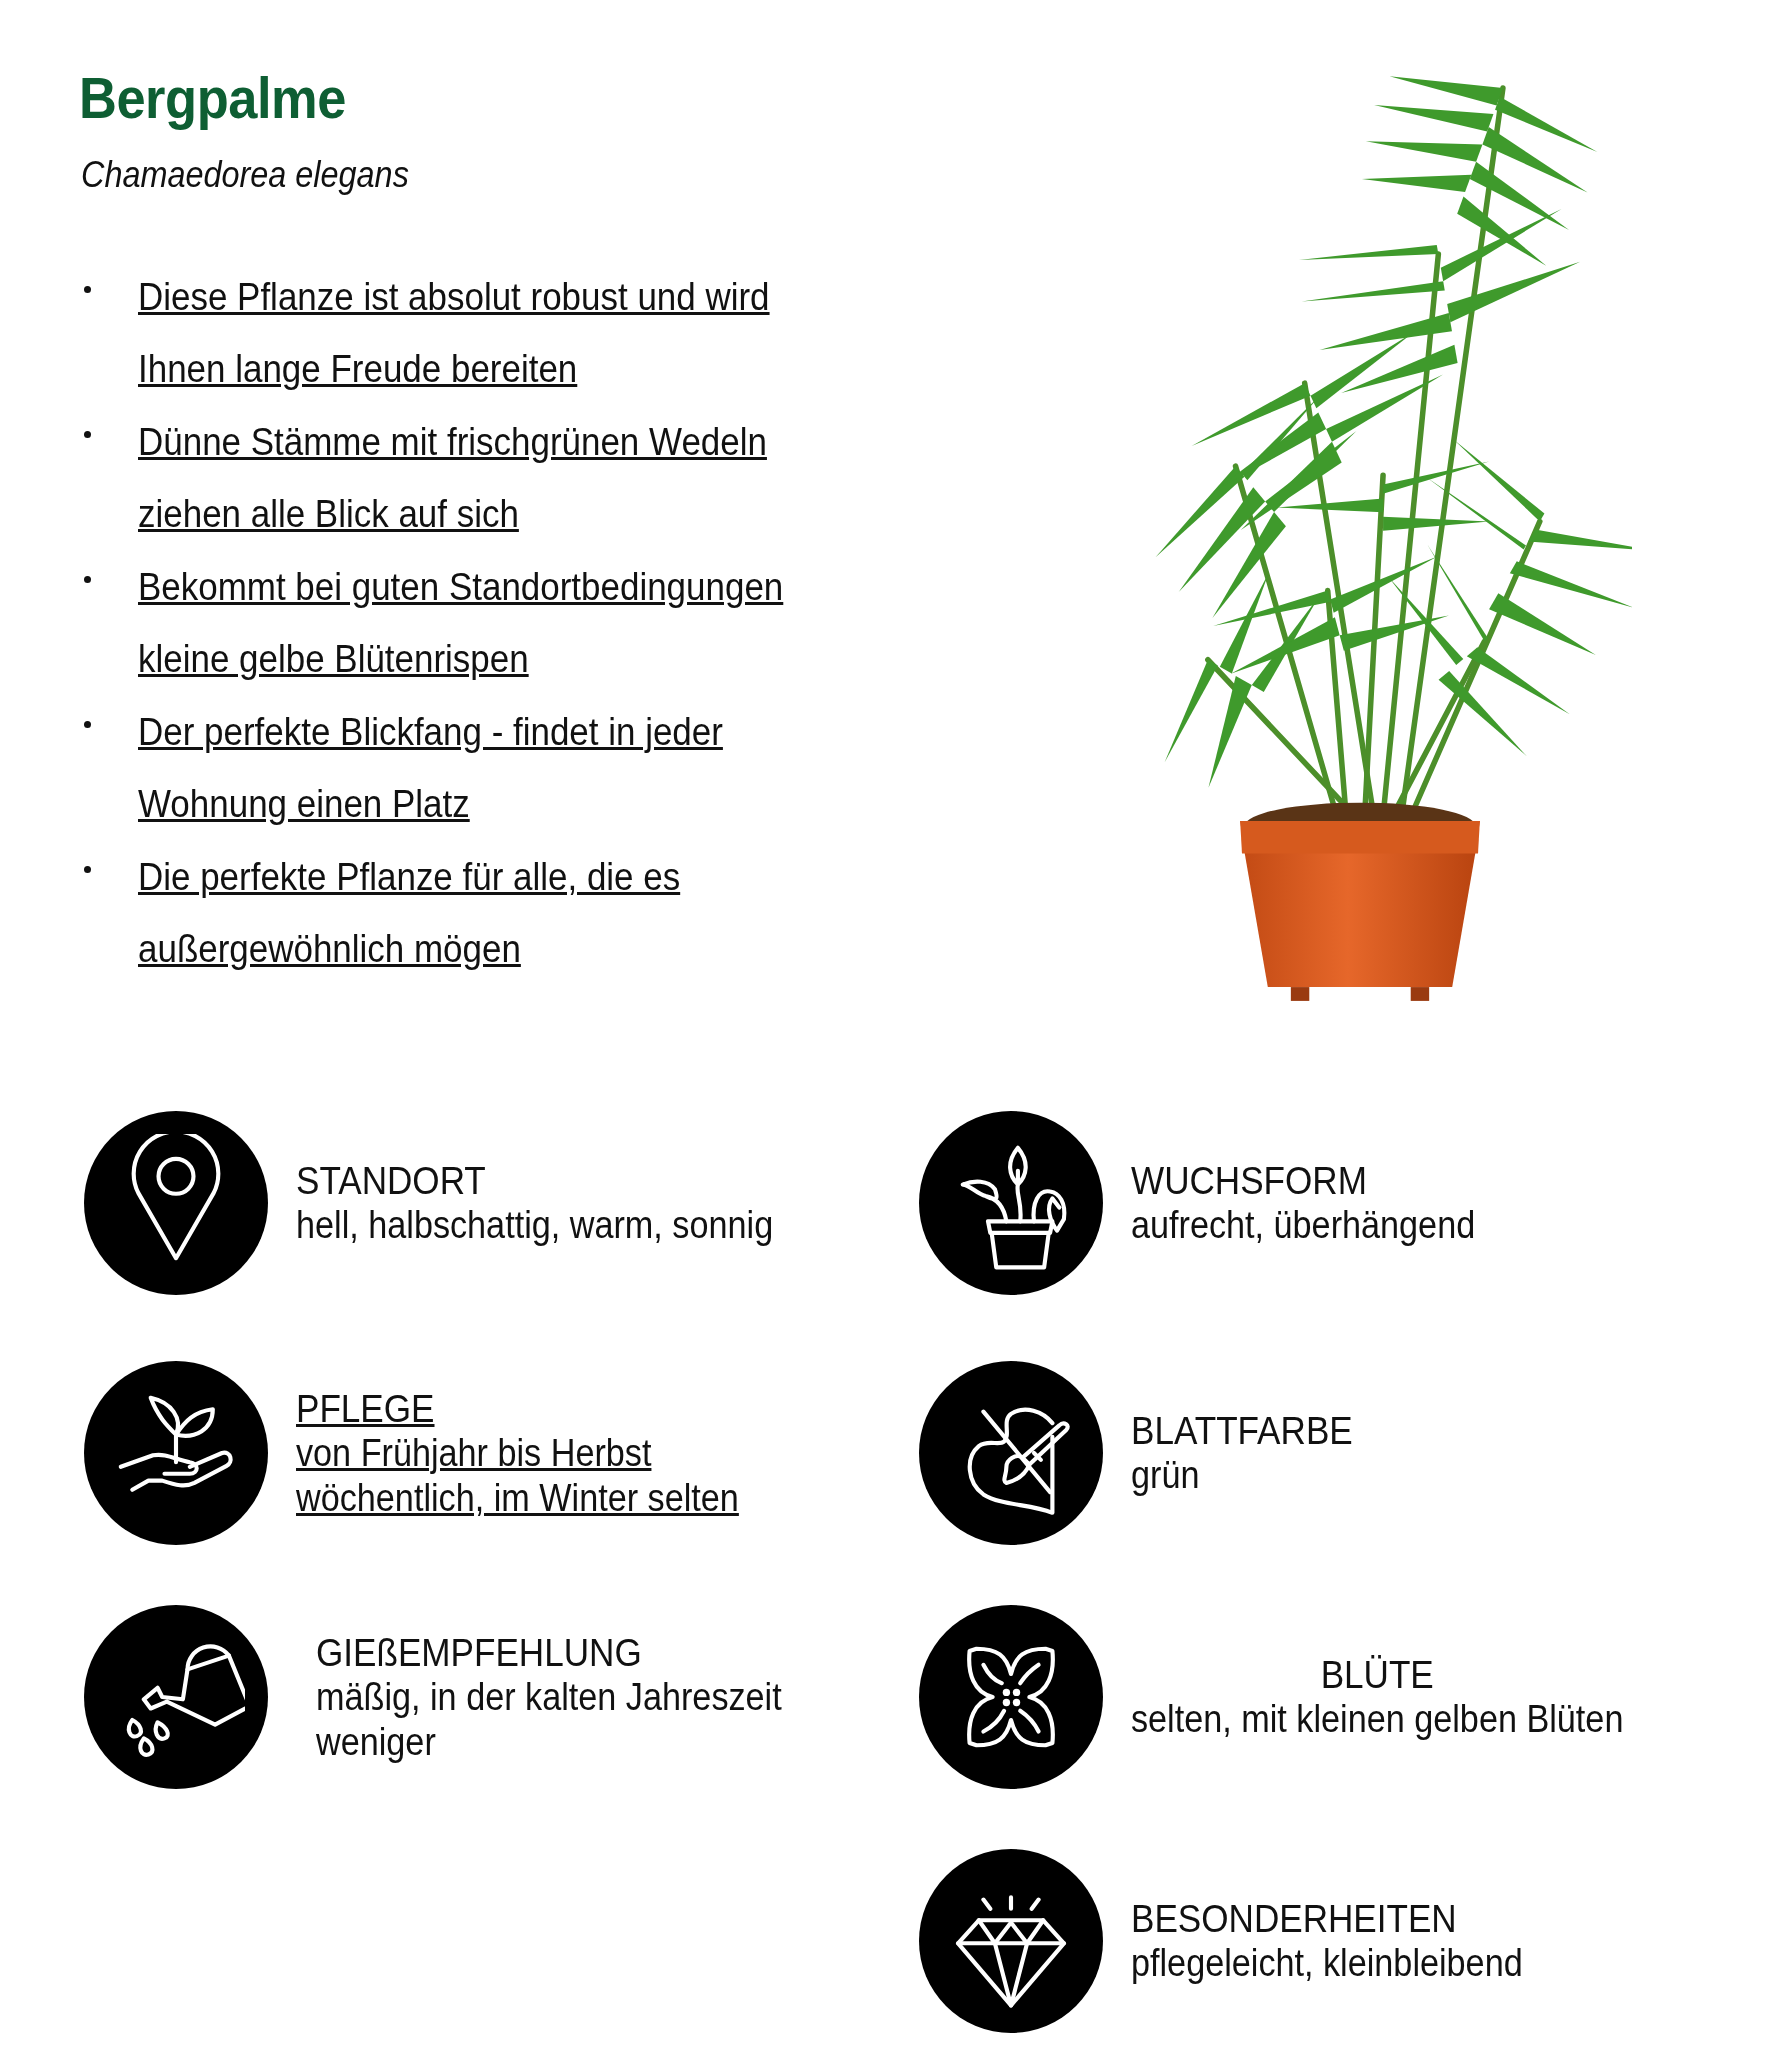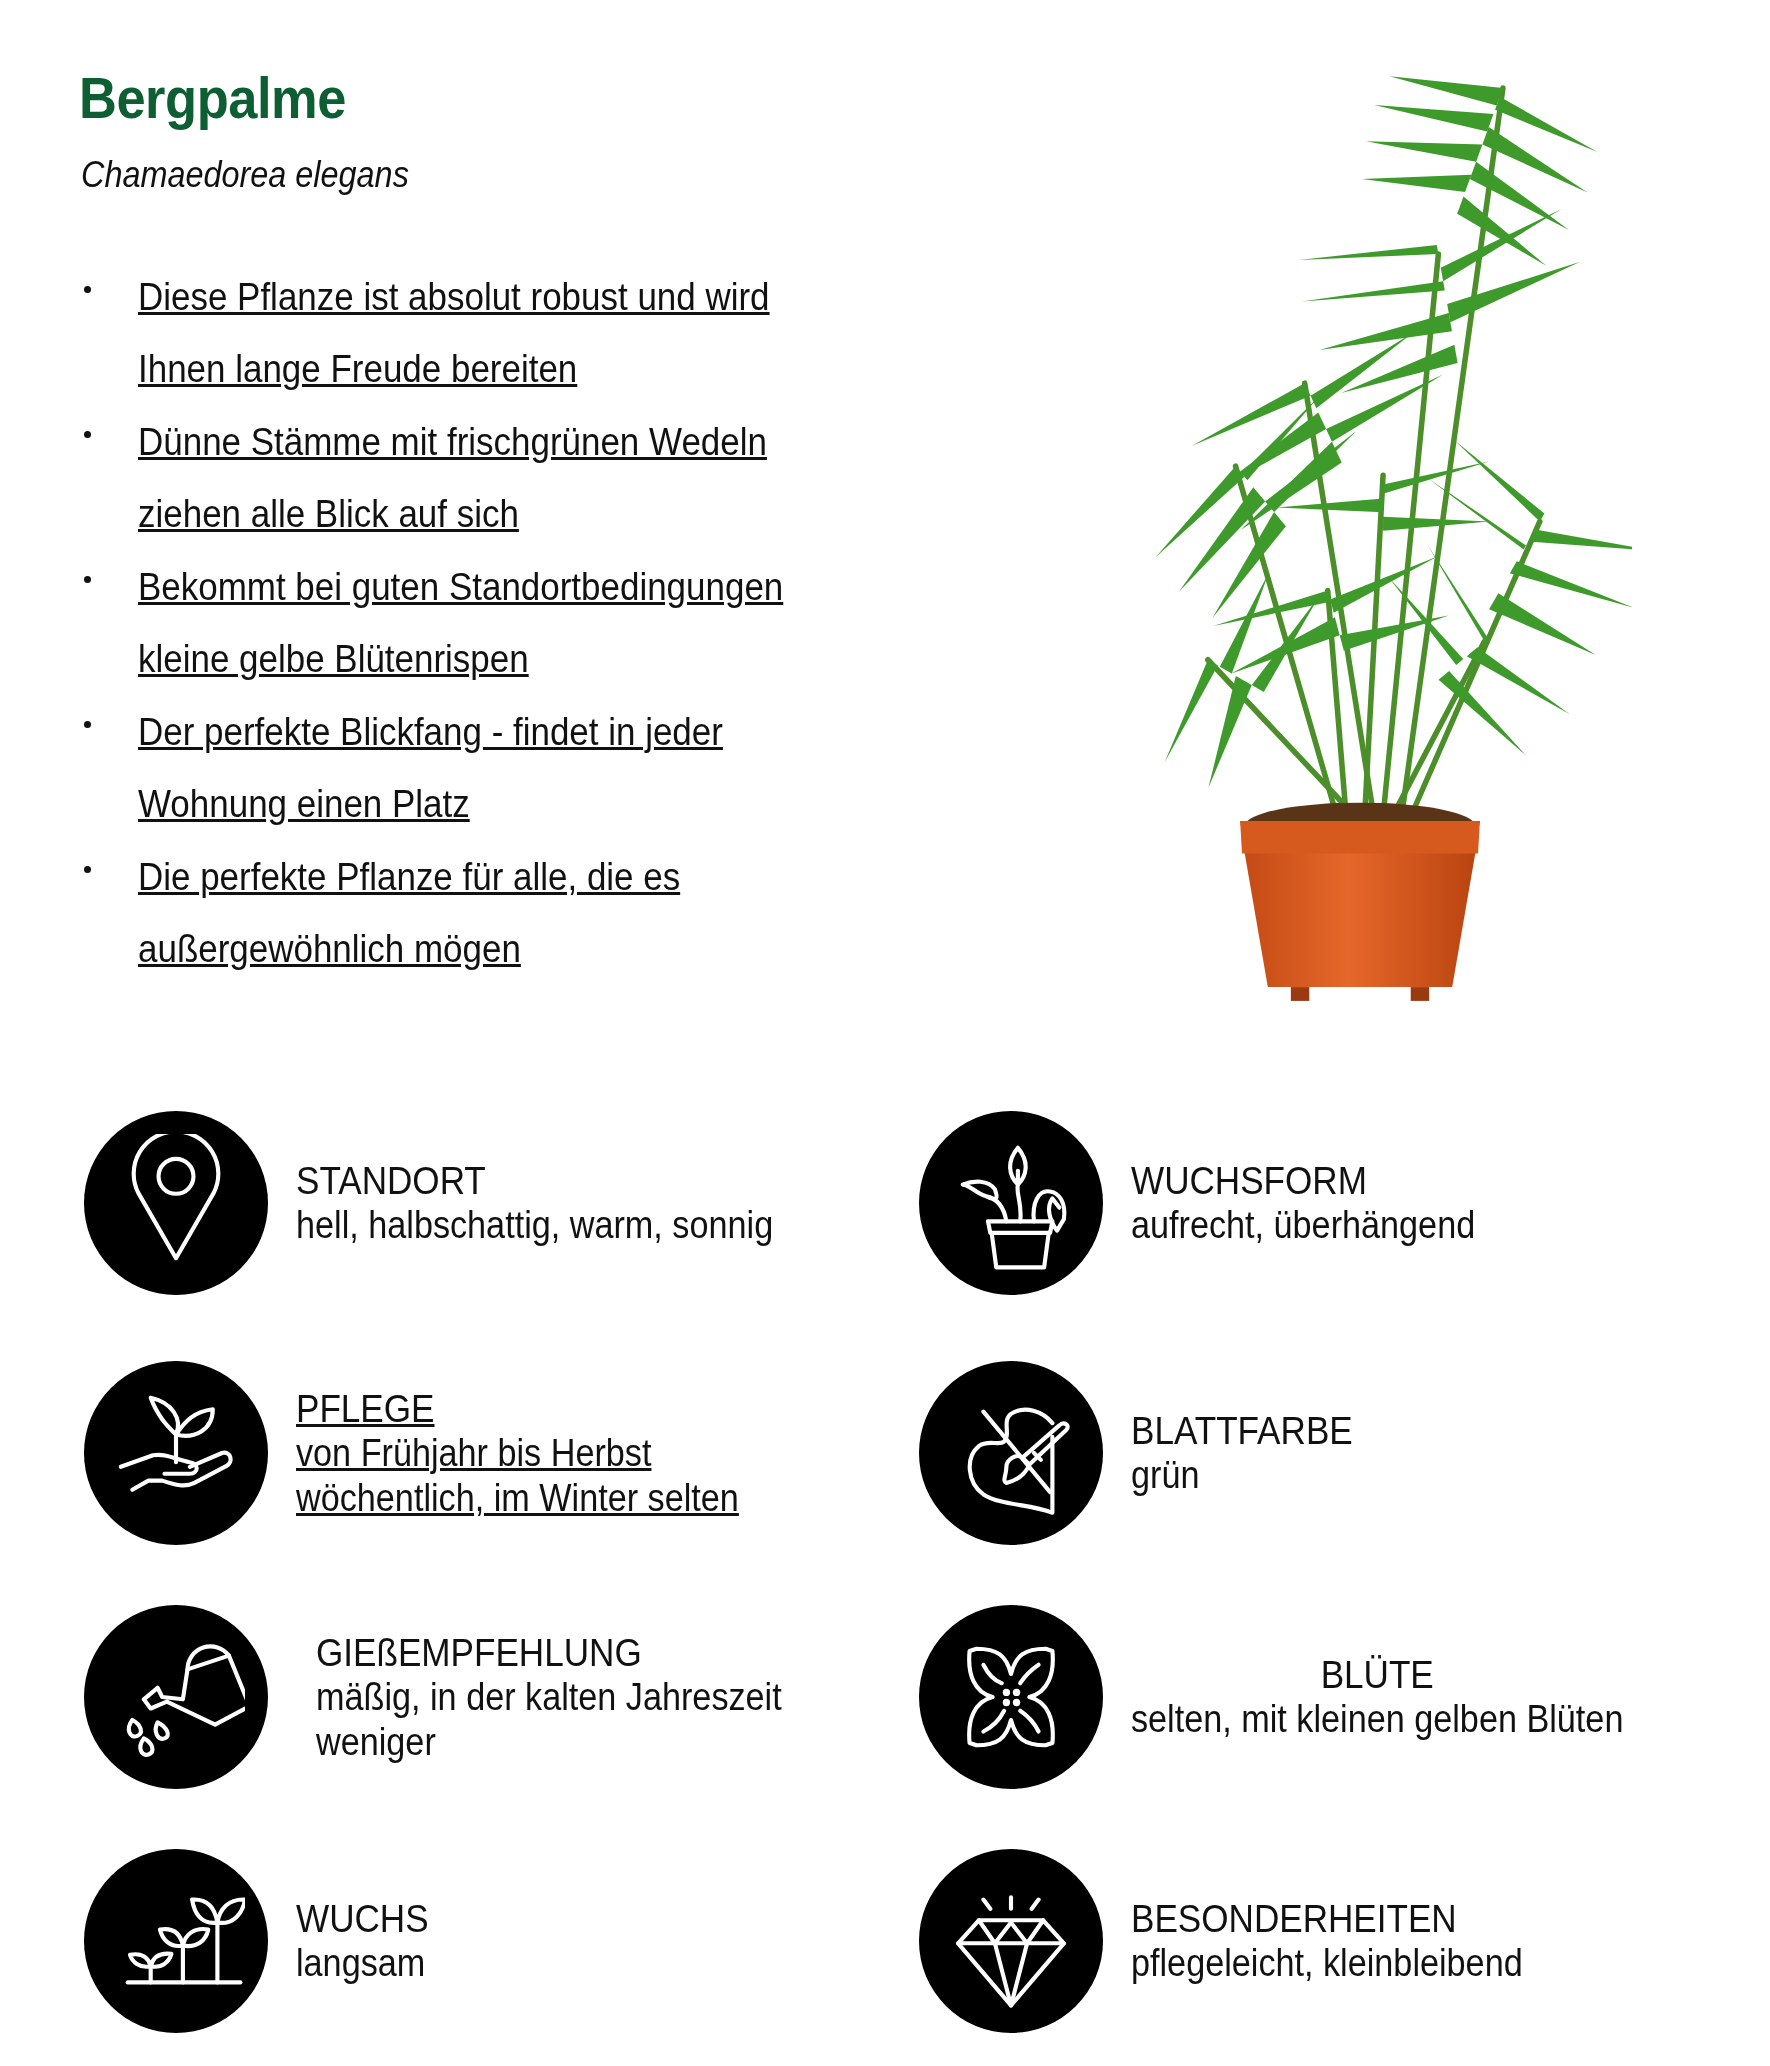--- a/index.html
+++ b/index.html
@@ -221,34 +221,20 @@
         <path class="w" d="M80 240 C65 260 75 280 90 275 C105 270 100 250 80 240 Z"></path>
       </svg>
     </div>
     <div class="text">
       <div class="label">GIEßEMPFEHLUNG</div>
       <div class="value">mäßig, in der kalten Jahreszeit</div>
       <div class="value">weniger</div>
     </div>
   </div>
 
-  <div class="feature" style="left:84px; top:1849px;">
-    <div class="badge">
-      <svg viewBox="0 0 300 300">
-        <path class="w" d="M45 240 L290 240"></path>
-        <path class="w" d="M95 240 L95 205 M95 205 C70 210 55 195 50 180 C75 175 90 185 95 205 C100 185 115 175 140 178 C135 195 120 210 95 205"></path>
-        <path class="w" d="M165 240 L165 160 M165 160 C135 165 120 145 115 125 C145 120 160 135 165 160 C170 135 190 120 220 125 C215 150 195 165 165 160"></path>
-        <path class="w" d="M240 240 L240 110 M240 110 C205 115 190 90 185 60 C220 58 235 80 240 110 C245 80 265 58 300 60 C295 90 275 115 240 110"></path>
-      </svg>
-    </div>
-    <div class="text">
-      <div class="label">WUCHS</div>
-      <div class="value">langsam</div>
-    </div>
-  </div>
 
   <div class="feature" style="left:919px; top:1361px;">
     <div class="badge">
       <svg viewBox="0 0 300 300">
         <path class="w" d="M90 60 L235 235"></path>
         <path class="w" d="M240 115 L240 280 C190 260 130 265 90 240 C55 215 50 160 80 135 C100 120 125 135 135 125 C150 110 130 80 150 65 C180 45 220 60 240 85"></path>
         <path class="w" d="M255 90 C265 80 280 90 270 100 L190 175 L175 160 Z"></path>
         <path class="w" d="M175 160 C160 150 140 165 140 180 C140 200 130 210 140 215 C160 210 180 200 190 175"></path>
         <path class="w" d="M200 150 L215 165"></path>
       </svg>

